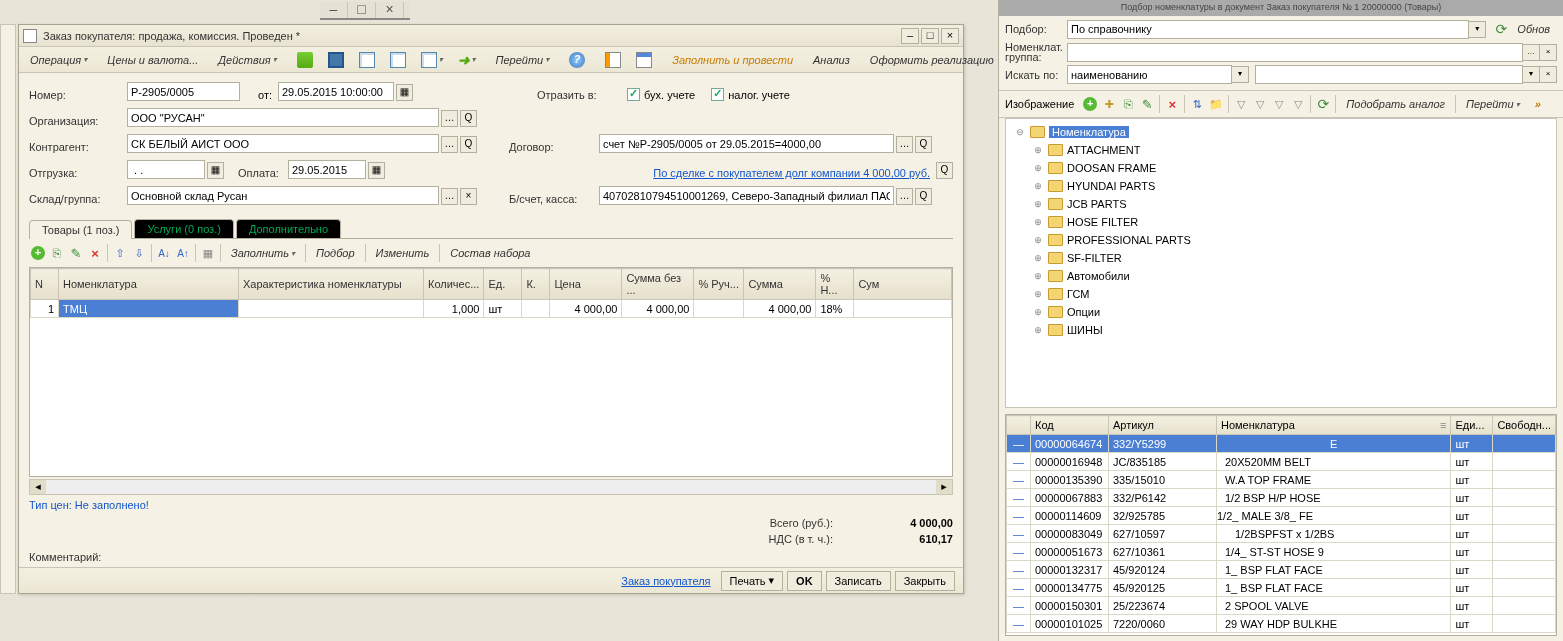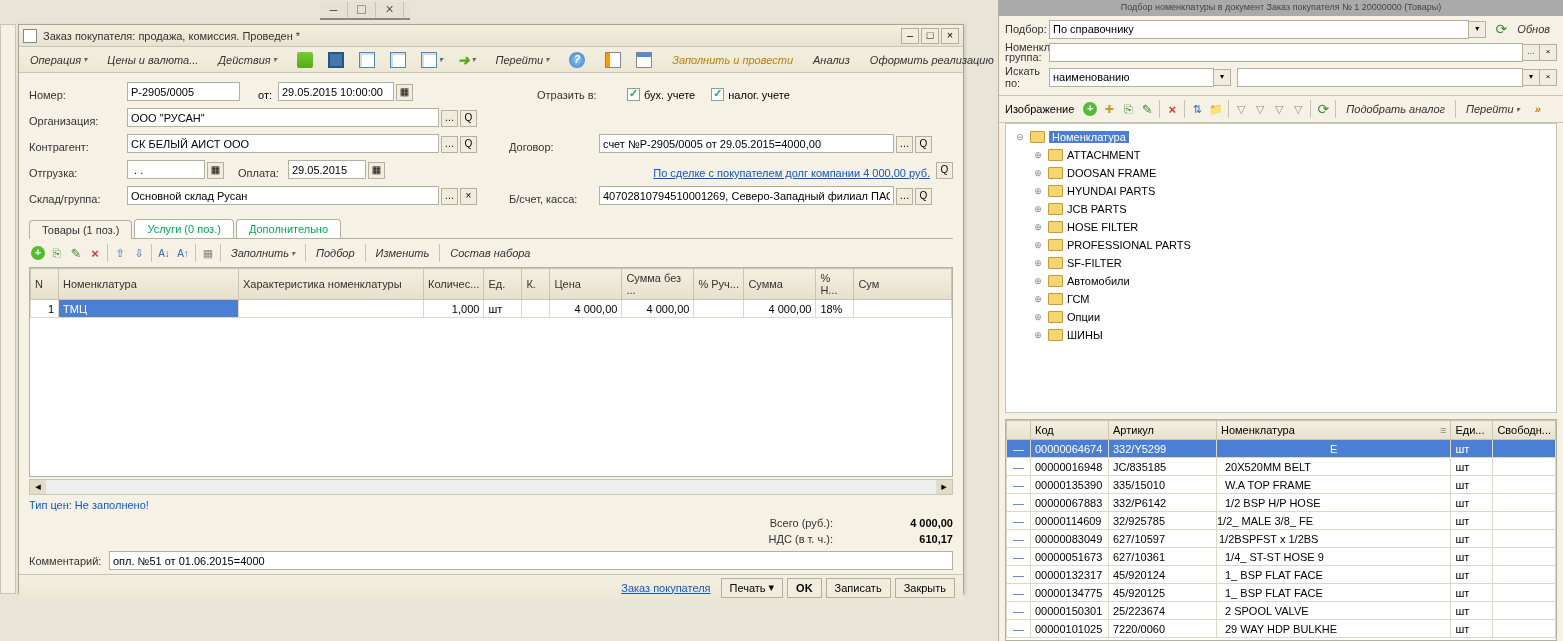--- a/index.html
+++ b/index.html
@@ -33,21 +33,21 @@
 .flabel.w1 { width: 98px; }
 .flabel.w2 { width: 90px; margin-left: 18px; }
 .finput { height: 19px; background: #fff; border: 1px solid #b4b09e; padding: 0 3px; display: flex; align-items: center; }
 .finput input { border: none; outline: none; width: 100%; height: 100%; background: transparent; }
 .fbtn { width: 17px; height: 17px; border: 1px solid #b4b09e; margin-left: 2px; background: #f1edde; text-align: center; line-height: 14px; cursor: pointer; font-size: 10px; }
 .chk { width: 13px; height: 13px; border: 1px solid #7a9; background: #fff; display: inline-block; position: relative; margin-right: 4px; }
 .chk.on::after { content: "✓"; position: absolute; left: 1px; top: -2px; color: #2a6; font-size: 11px; font-weight: bold; }
 .link-blue { color: #1256cc; text-decoration: underline; cursor: pointer; }
 
 .tabs { display: flex; margin: 4px 10px 0 10px; border-bottom: 1px solid #b4b09e; }
-.tab { padding: 3px 12px; border: 1px solid #b4b09e; border-bottom: none; border-radius: 4px 4px 0 0; margin-right: 2px; background: #ffffff; cursor: pointer; color: #0a5; }
+.tab { padding: 3px 12px; border: 1px solid #b4b09e; border-bottom: none; border-radius: 4px 4px 0 0; margin-right: 2px; background: #000000; cursor: pointer; color: #0a5; }
 .tab.active { background: #f5f1e4; color: #333; position: relative; top: 1px; }
 
 .subtoolbar { display: flex; align-items: center; padding: 4px 10px; gap: 1px; }
 .sico { width: 18px; height: 18px; border: 1px solid transparent; display: flex; align-items: center; justify-content: center; cursor: pointer; }
 .plus-circle { width: 14px; height: 14px; border-radius: 50%; background: #5b3; color: #fff; text-align: center; line-height: 13px; font-weight: bold; }
 .pencil { color: #3a8f3a; font-size: 13px; }
 .redx { color: #d33; font-size: 13px; font-weight: bold; }
 .sort-ico { color: #36c; font-size: 10px; }
 
 .grid { margin: 0 10px; border: 1px solid #b4b09e; background: #fff; height: 210px; overflow: auto; }
@@ -69,21 +69,21 @@
 .comment-row { display: flex; align-items: center; padding: 4px 10px; }
 .footer-bar { height: 26px; border-top: 1px solid #c9c5b6; background: linear-gradient(#f4f0e1,#ece7d4); display: flex; align-items: center; justify-content: flex-end; padding: 0 8px; gap: 4px; }
 .footer-bar .fbutn { height: 20px; padding: 0 8px; border: 1px solid #b4b09e; background: #f1edde; cursor: pointer; display: flex; align-items: center; }
 .footer-bar .link2 { color: #1256cc; text-decoration: underline; margin-right: 6px; cursor: pointer; }
 
 
 .rpanel { position: absolute; right: 0; top: 0; width: 565px; height: 641px; background: #f5f1e4; border-left: 1px solid #b4b09e; }
 .rpanel .ghost-title { height: 16px; background: #aaa; text-align: center; font-size: 9px; color: #444; line-height: 14px; overflow: hidden; }
 .rform { padding: 3px 6px; border-bottom: 1px solid #c9c5b6; }
 .rfrow { display: flex; align-items: center; margin-bottom: 3px; }
-.rlabel { width: 44px; color: #333; }
+.rlabel { width: 62px; color: #333; }
 .rinput { flex: 1; height: 19px; background: #fff; border: 1px solid #b4b09e; padding: 0 3px; display: flex; align-items: center; }
 .rinput input { border: none; outline: none; width: 100%; }
 .dd-btn { width: 17px; height: 17px; background: #f1edde; border: 1px solid #b4b09e; border-left: none; text-align: center; line-height: 14px; cursor: pointer; font-size: 8px; }
 
 .rtoolbar { display: flex; align-items: center; padding: 3px 6px; gap: 1px; border-bottom: 1px solid #c9c5b6; }
 
 .tree { padding: 4px 2px; height: 290px; overflow: auto; background: #fff; border: 1px solid #c9c5b6; margin: 0 6px; }
 .tree-row { display: flex; align-items: center; height: 18px; padding-left: 6px; cursor: pointer; }
 .tree-row .tw { width: 12px; text-align: center; color: #888; font-size: 9px; }
 .tree-row .folder { width: 15px; height: 12px; background: #f3d573; border: 1px solid #c99b2e; border-radius: 1px; margin: 0 4px; }
@@ -358,23 +358,20 @@
     <div><span class="lbl">Всего (руб.):</span></div>
     <div class="val">4 000,00</div>
   </div>
   <div class="totals">
     <div><span class="lbl">НДС (в т. ч.):</span></div>
     <div class="val">610,17</div>
   </div>
 
   <div class="comment-row">
     <span class="flabel" style="width:80px">Комментарий:</span>
-    <div class="finput" style="flex:1">
-        <input value="опл. №51 от 01.06.2015=4000" style="">
-      </div>
   </div>
 
   <div class="footer-bar">
     <span class="link2">Заказ покупателя</span>
     <div class="fbutn">
         <span>Печать</span>
         <span class="dd" style="margin-left:3px">▾</span>
       </div>
     <div class="fbutn" style="font-weight:bold">
         <span>OK</span>
@@ -592,21 +589,21 @@
             <td>00000114609</td>
             <td>32/925785</td>
             <td style="padding-left:0">1/2_ MALE 3/8_ FE</td>
             <td>шт</td>
             <td></td>
           </tr>
           <tr>
             <td class="dash">—</td>
             <td>00000083049</td>
             <td>627/10597</td>
-            <td style="padding-left:2px">1/2BSPFST x 1/2BS</td>
+            <td style="padding-left:18px">1/2BSPFST x 1/2BS</td>
             <td>шт</td>
             <td></td>
           </tr>
           <tr>
             <td class="dash">—</td>
             <td>00000051673</td>
             <td>627/10361</td>
             <td style="padding-left:8px">1/4_ ST-ST HOSE 9</td>
             <td>шт</td>
             <td></td>

